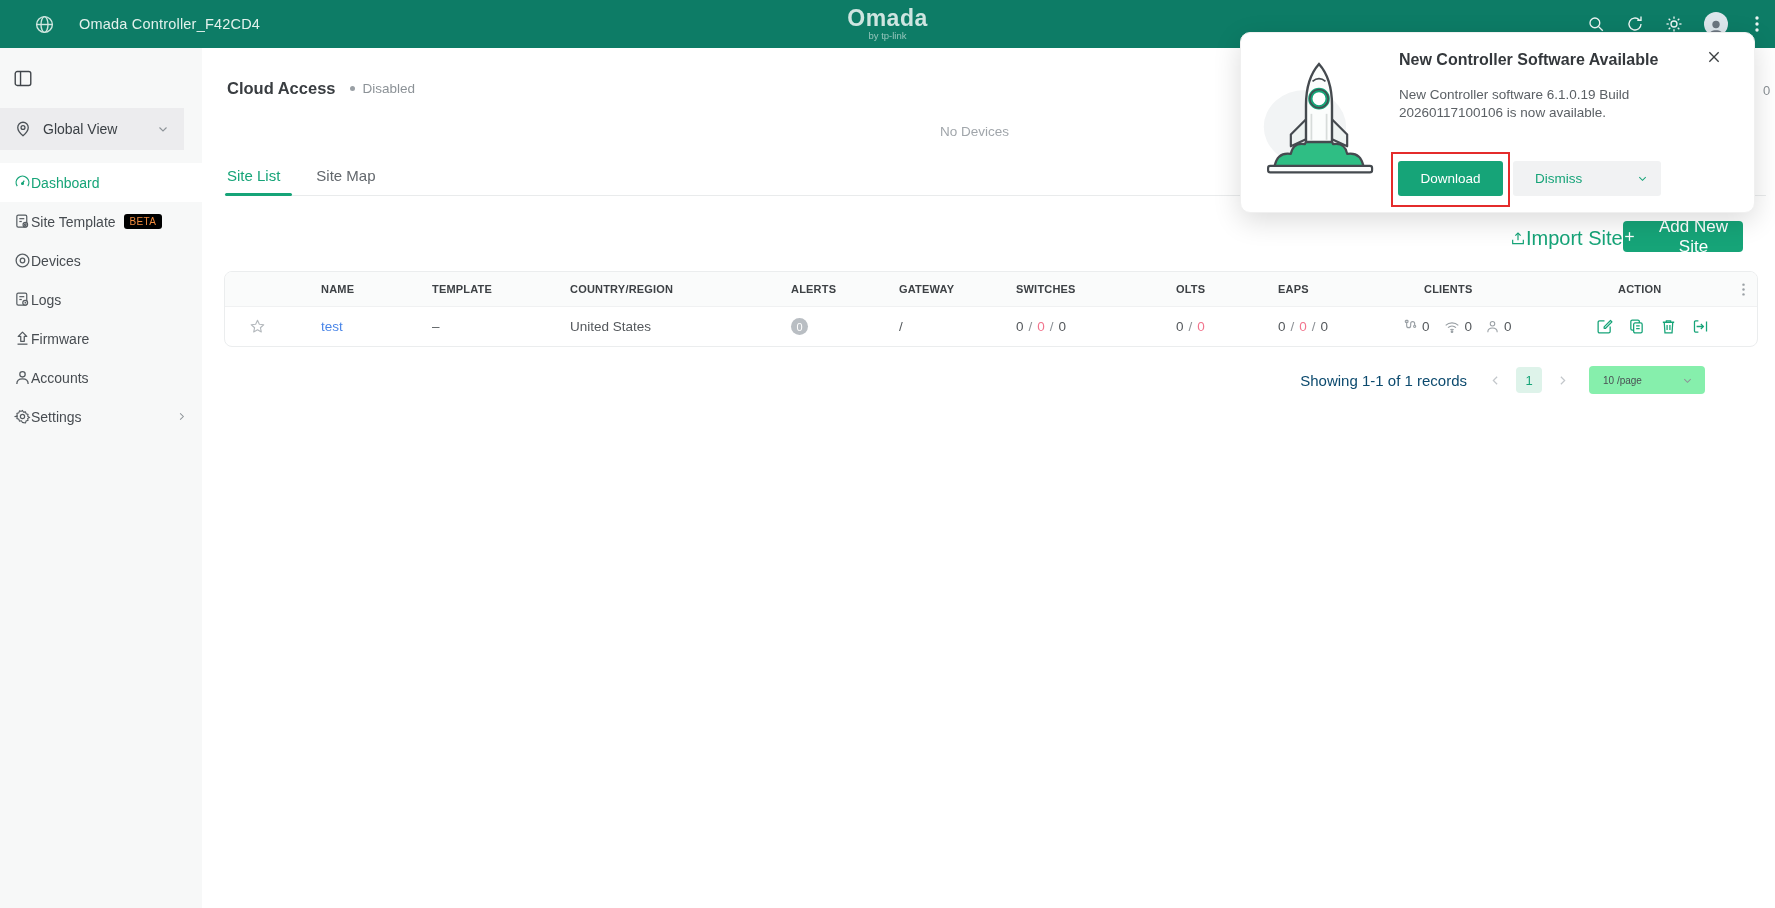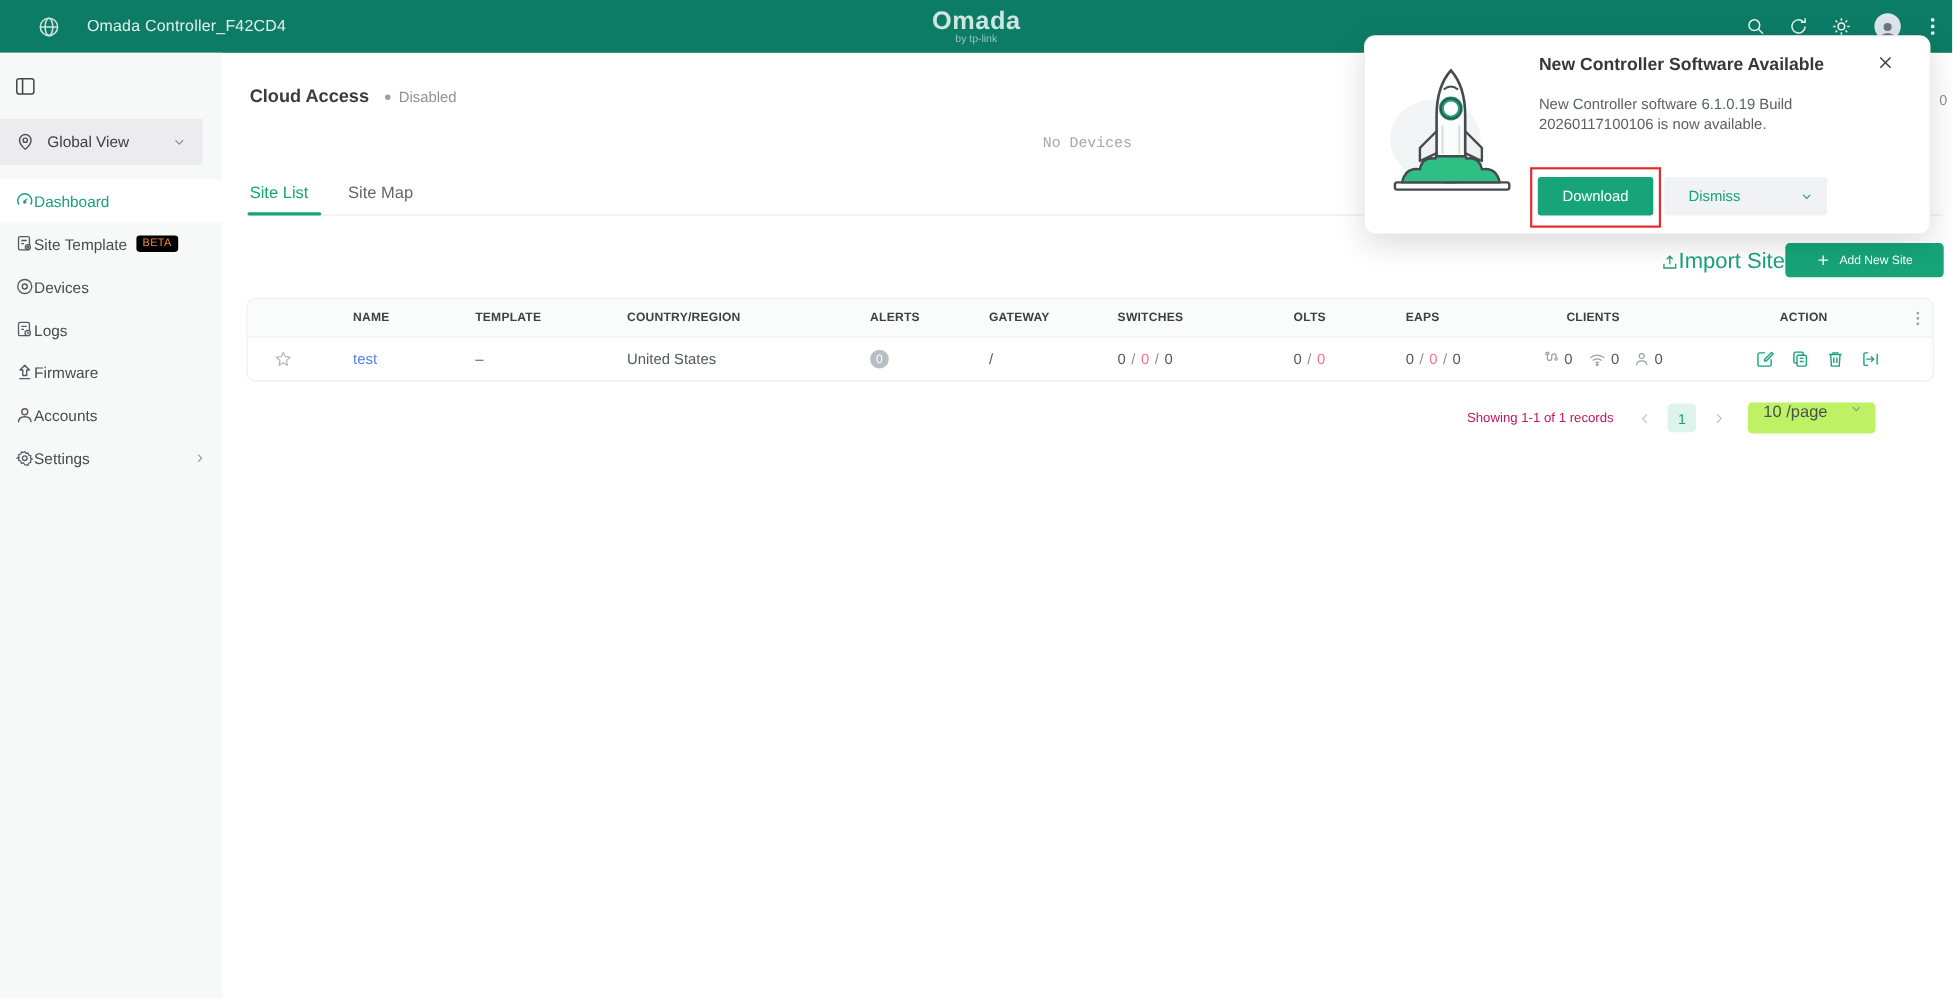--- a/index.html
+++ b/index.html
@@ -31,37 +31,37 @@
   .nav-item .icn { color:#565c61; }
   .nav-item.active .icn { color:var(--accent); }
   .beta { margin-left:8px; background:#000000; color:#ef8b3f; font-size:10px; padding:2px 6px; border-radius:3px; letter-spacing:.3px; }
   .nav-chev { position:absolute; right:15px; color:#8d9398; }
 
   
   .cloud-row { position:absolute; left:227px; top:79px; display:flex; align-items:center; }
   .cloud-title { font-size:16.5px; font-weight:600; color:#393d41; }
   .status-dot { width:5px; height:5px; border-radius:50%; background:#9aa0a5; margin:0 8px 0 14px; }
   .cloud-status { font-size:13.5px; color:#8c9297; }
-  .no-devices { position:absolute; left:202px; top:124px; width:1573px; text-align:center; font-size:13.5px; color:#a1a6ab;font-family:Liberation Mono, monospace; }
+  .no-devices { position:absolute; left:188px; top:124px; width:1573px; text-align:center; font-size:13.5px; color:#a1a6ab; }
   .edge-partial { position:absolute; left:1763px; top:83px; font-size:13px; color:#8a9095; }
 
   
   .tabs { position:absolute; left:227px; top:167px; display:flex; gap:36px; }
   .tab { font-size:15px; color:#62676c; cursor:pointer; }
   .tab.active { color:var(--accent); font-weight:500; }
   .tab-line { position:absolute; left:227px; top:195px; width:1539px; height:1px; background:#e9ebec; }
   .tab-underline { position:absolute; left:225px; top:193px; width:67px; height:3px; background:var(--accent); border-radius:2px; }
 
   
   .search-wrap { position:absolute; left:226px; top:220px; width:341px; height:31px; background:#f4f5f6; border-radius:4px; }
   .search-input { position:absolute; left:0; top:0; width:100%; height:100%; background:transparent; border:none; outline:none; padding:0 40px 0 16px; font-size:13.5px; color:#4a4f54; font-family:"Liberation Sans",sans-serif; }
   .search-input::placeholder { color:#b7bcc0; }
   .search-ic { position:absolute; right:12px; top:7px; color:#c3c7cb; }
   .import-site { position:absolute; left:1510px; top:227px; display:flex; align-items:center; gap:0; color:var(--accent); font-size:20px; cursor:pointer; }
-  .add-site { position:absolute; left:1623px; top:221px; width:144px; height:31px; background:var(--accent); border:none; border-radius:4px; color:#fff; font-size:11px; display:flex; align-items:center; justify-content:center; gap:8px; cursor:pointer; font-family:"Liberation Sans",sans-serif; }
+  .add-site { position:absolute; left:1623px; top:221px; width:120px; height:31px; background:var(--accent); border:none; border-radius:4px; color:#fff; font-size:17px; display:flex; align-items:center; justify-content:center; gap:8px; cursor:pointer; font-family:"Liberation Sans",sans-serif; }
 
   
   .site-table { position:absolute; left:224px; top:271px; width:1534px; border:1px solid #ebedee; border-radius:8px; background:#fff; overflow:hidden; }
   .trow { display:grid; grid-template-columns:64px 111px 138px 221px 108px 117px 160px 102px 146px 194px 141px 32px; align-items:center; }
   .thead { height:35px; background:#fafbfb; border-bottom:1px solid #f0f1f2; }
   .th { font-size:11px; font-weight:bold; color:#3d4145; letter-spacing:.2px; padding-left:32px; }
   .tbody { height:39px; }
   .td { font-size:13.5px; color:#54585c; padding-left:32px; display:flex; align-items:center; }
   .cell-star { display:flex; justify-content:center; padding-left:0; cursor:pointer; color:#b4b9bd; }
   .link { color:var(--link); cursor:pointer; }
@@ -71,24 +71,24 @@
   .cnt:first-child { margin-left:0; }
   .sep { color:#8b9095; }
   .cl-group { display:flex; align-items:center; gap:4px; color:#9aa0a5; }
   .cl-num { color:#54585c; margin-right:9px; }
   .actions { display:flex; align-items:center; gap:15px; color:var(--accent); padding-left:10px; }
   .actions .aic { cursor:pointer; }
   .th-kebab { display:flex; justify-content:center; padding-left:0; color:#9aa0a5; cursor:pointer; }
 
   
   .pager { position:absolute; top:363px; right:70px; height:34px; display:flex; align-items:center; gap:14px; }
-  .pg-summary { font-size:12px; color:#be185d; margin-right:8px; }
+  .pg-summary { font-size:15px; color:#0c4a6e; margin-right:8px; }
   .pg-arrow { color:#c3c7cb; cursor:pointer; }
   .pg-num { width:26px; height:26px; background:#def3ea; color:var(--accent); border-radius:4px; font-size:13px; display:flex; align-items:center; justify-content:center; cursor:pointer; }
-  .pg-size { width:116px; height:28px; background:#bef264; border-radius:4px; font-size:15px; color:#4a4f54; display:flex; padding-left:14px; position:relative; cursor:pointer; margin-left:6px; }
+  .pg-size { width:116px; height:28px; background:#86efac; border-radius:4px; font-size:10px; color:#4a4f54; display:flex; align-items:center; padding-left:14px; position:relative; cursor:pointer; margin-left:6px; }
   .pg-size .chev { position:absolute; right:12px; color:#8d9398; }
 
   
   .popup { position:absolute; left:1240px; top:32px; width:515px; height:181px; background:#fff; border-radius:10px; border:1px solid #f0f0f0; box-shadow:0 8px 28px rgba(0,0,0,.14); }
   .pp-title { position:absolute; left:158px; top:18px; font-size:16px; font-weight:600; color:#34383c; }
   .pp-close { position:absolute; right:32px; top:16px; color:#3c4043; cursor:pointer; }
   .pp-body { position:absolute; left:158px; top:53px; width:252px; font-size:13.5px; color:#5b6065; line-height:1.35; }
   .pp-download { position:absolute; left:157px; top:128px; width:105px; height:35px; background:var(--accent); border:none; border-radius:3px; color:#fff; font-size:13.5px; cursor:pointer; font-family:"Liberation Sans",sans-serif; }
   .pp-highlight { position:absolute; left:150px; top:119px; width:119px; height:55px; border:2px solid var(--hl-red); pointer-events:none; }
   .pp-dismiss { position:absolute; left:272px; top:128px; width:148px; height:35px; background:#f1f2f3; border:none; border-radius:3px; color:var(--accent); font-size:13.5px; text-align:left; padding-left:22px; cursor:pointer; font-family:"Liberation Sans",sans-serif; }

